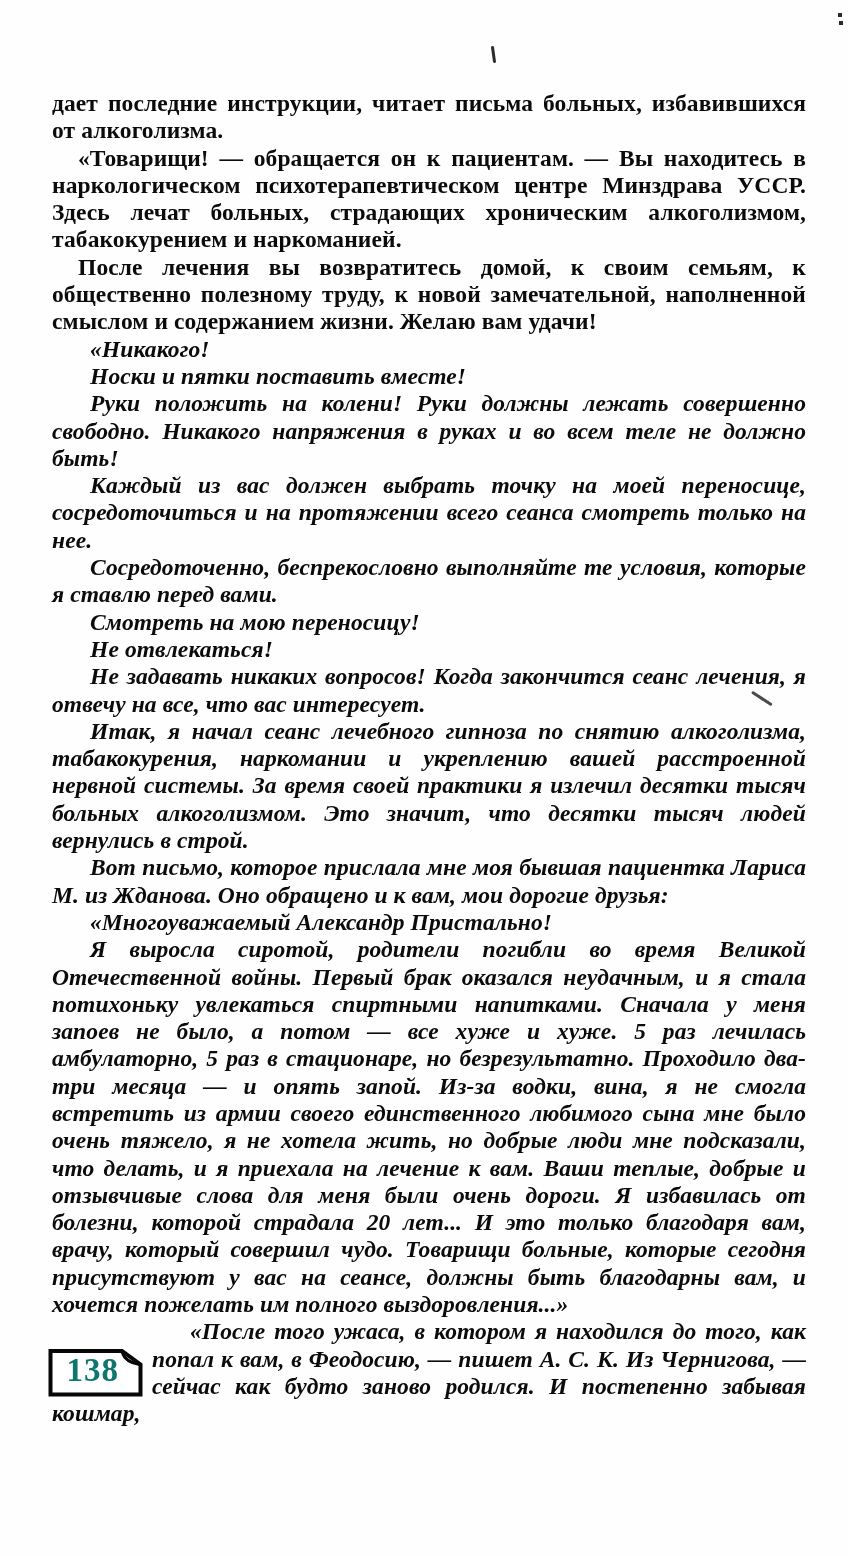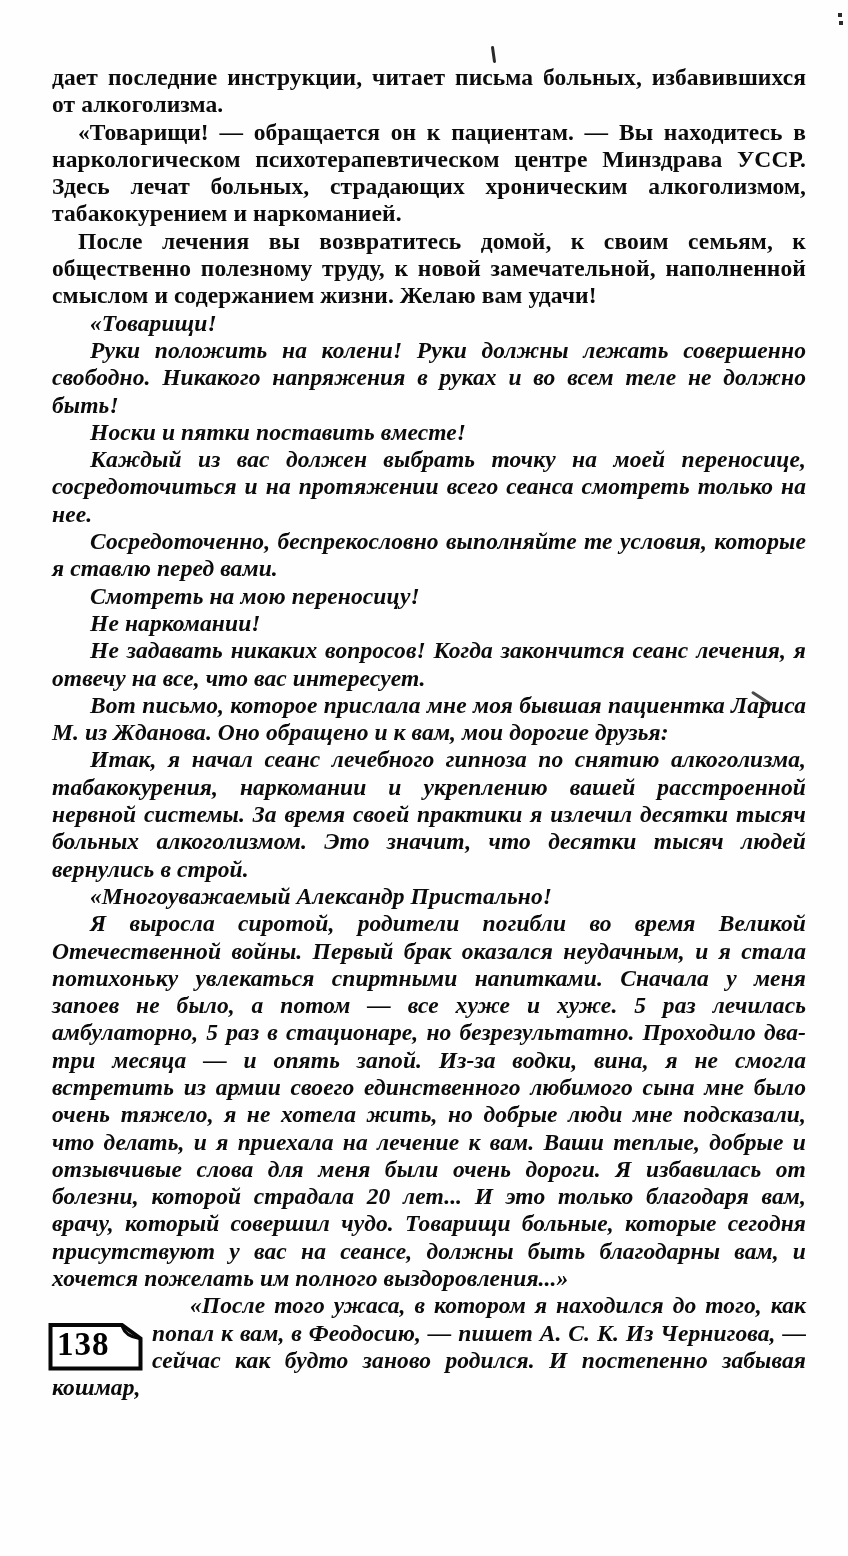--- a/index.html
+++ b/index.html
@@ -12,21 +12,21 @@
     width: 848px;
     height: 1556px;
     background: #fefefe;
     overflow: hidden;
     font-family: "Liberation Serif", "DejaVu Serif", serif;
     color: #0b0b0b;
   }
   .text-block {
     position: absolute;
     left: 52px;
-    top: 64px;
+    top: 90px;
     width: 754px;
   }
   .para {
     margin: 0;
     padding: 0;
     font-size: 23.5px;
     line-height: 27.3px;
     font-weight: 700;
     text-align: justify;
     text-indent: 26px;
@@ -51,26 +51,26 @@
   .page-badge svg {
     position: absolute;
     left: 0;
     top: 0;
   }
   .page-badge .page-num {
     position: absolute;
     left: 9px;
     top: 4px;
     width: 62px;
-    text-align: left;
+    text-align: right;
     font-size: 33px;
     font-weight: 700;
     font-style: normal;
     letter-spacing: 1px;
-    color: #000000;
+    color: #0f766e;
   }
   
   .artifact {
     position: absolute;
     background: #2a2a2a;
   }
   .artifact-slash {
     left: 492px;
     top: 46px;
     width: 2.5px;
@@ -98,30 +98,30 @@
   <span class="artifact artifact-slash"></span>
   <span class="artifact artifact-dot1"></span>
   <span class="artifact artifact-dot2"></span>
   <span class="artifact artifact-backslash"></span>
 
   <div class="text-block">
 
   <p class="para regular no-indent">дает последние инструкции, читает письма больных, избавившихся от алкоголизма.</p>
       <p class="para regular">«Товарищи! — обращается он к пациентам. — Вы находитесь в наркологическом психотерапевтическом центре Минздрава УССР. Здесь лечат больных, страдающих хроническим алкоголизмом, табакокурением и наркоманией.</p>
       <p class="para regular">После лечения вы возвратитесь домой, к своим семьям, к общественно полезному труду, к новой замечательной, наполненной смыслом и содержанием жизни. Желаю вам удачи!</p>
-      <p class="para italic">«Товарищи!</p>
+      <p class="para italic">«Никакого!</p>
+      <p class="para italic">Носки и пятки поставить вместе!</p>
       <p class="para italic">Руки положить на колени! Руки должны лежать совершенно свободно. Никакого напряжения в руках и во всем теле не должно быть!</p>
-      <p class="para italic">Носки и пятки поставить вместе!</p>
       <p class="para italic">Каждый из вас должен выбрать точку на моей переносице, сосредоточиться и на протяжении всего сеанса смотреть только на нее.</p>
       <p class="para italic">Сосредоточенно, беспрекословно выполняйте те условия, которые я ставлю перед вами.</p>
       <p class="para italic">Смотреть на мою переносицу!</p>
-      <p class="para italic">Не наркомании!</p>
+      <p class="para italic">Не отвлекаться!</p>
       <p class="para italic">Не задавать никаких вопросов! Когда закончится сеанс лечения, я отвечу на все, что вас интересует.</p>
+      <p class="para italic">Итак, я начал сеанс лечебного гипноза по снятию алкоголизма, табакокурения, наркомании и укреплению вашей расстроенной нервной системы. За время своей практики я излечил десятки тысяч больных алкоголизмом. Это значит, что десятки тысяч людей вернулись в строй.</p>
       <p class="para italic">Вот письмо, которое прислала мне моя бывшая пациентка Лариса М. из Жданова. Оно обращено и к вам, мои дорогие друзья:</p>
-      <p class="para italic">Итак, я начал сеанс лечебного гипноза по снятию алкоголизма, табакокурения, наркомании и укреплению вашей расстроенной нервной системы. За время своей практики я излечил десятки тысяч больных алкоголизмом. Это значит, что десятки тысяч людей вернулись в строй.</p>
       <p class="para italic">«Многоуважаемый Александр Пристально!</p>
       <p class="para italic">Я выросла сиротой, родители погибли во время Великой Отечественной войны. Первый брак оказался неудачным, и я стала потихоньку увлекаться спиртными напитками. Сначала у меня запоев не было, а потом — все хуже и хуже. 5 раз лечилась амбулаторно, 5 раз в стационаре, но безрезультатно. Проходило два-три месяца — и опять запой. Из-за водки, вина, я не смогла встретить из армии своего единственного любимого сына мне было очень тяжело, я не хотела жить, но добрые люди мне подсказали, что делать, и я приехала на лечение к вам. Ваши теплые, добрые и отзывчивые слова для меня были очень дороги. Я избавилась от болезни, которой страдала 20 лет... И это только благодаря вам, врачу, который совершил чудо. Товарищи больные, которые сегодня присутствуют у вас на сеансе, должны быть благодарны вам, и хочется пожелать им полного выздоровления...»</p>
       <div class="page-badge">
       <svg width="104" height="50" viewBox="0 0 104 50" aria-hidden="true">
         <path d="M2.5 3 H74 L92.5 16.5 V46.5 H2.5 Z" fill="#ffffff" stroke="#070707" stroke-width="4" stroke-linejoin="miter"></path>
         <path d="M74 4 Q77.5 14.5 91.5 16.5" fill="none" stroke="#070707" stroke-width="3"></path>
       </svg>
       <span class="page-num">138</span>
     </div>
       <p class="para italic">«После того ужаса, в котором я находился до того, как попал к вам, в Феодосию, — пишет А. С. К. Из Чернигова, — сейчас как будто заново родился. И постепенно забывая кошмар,</p>

